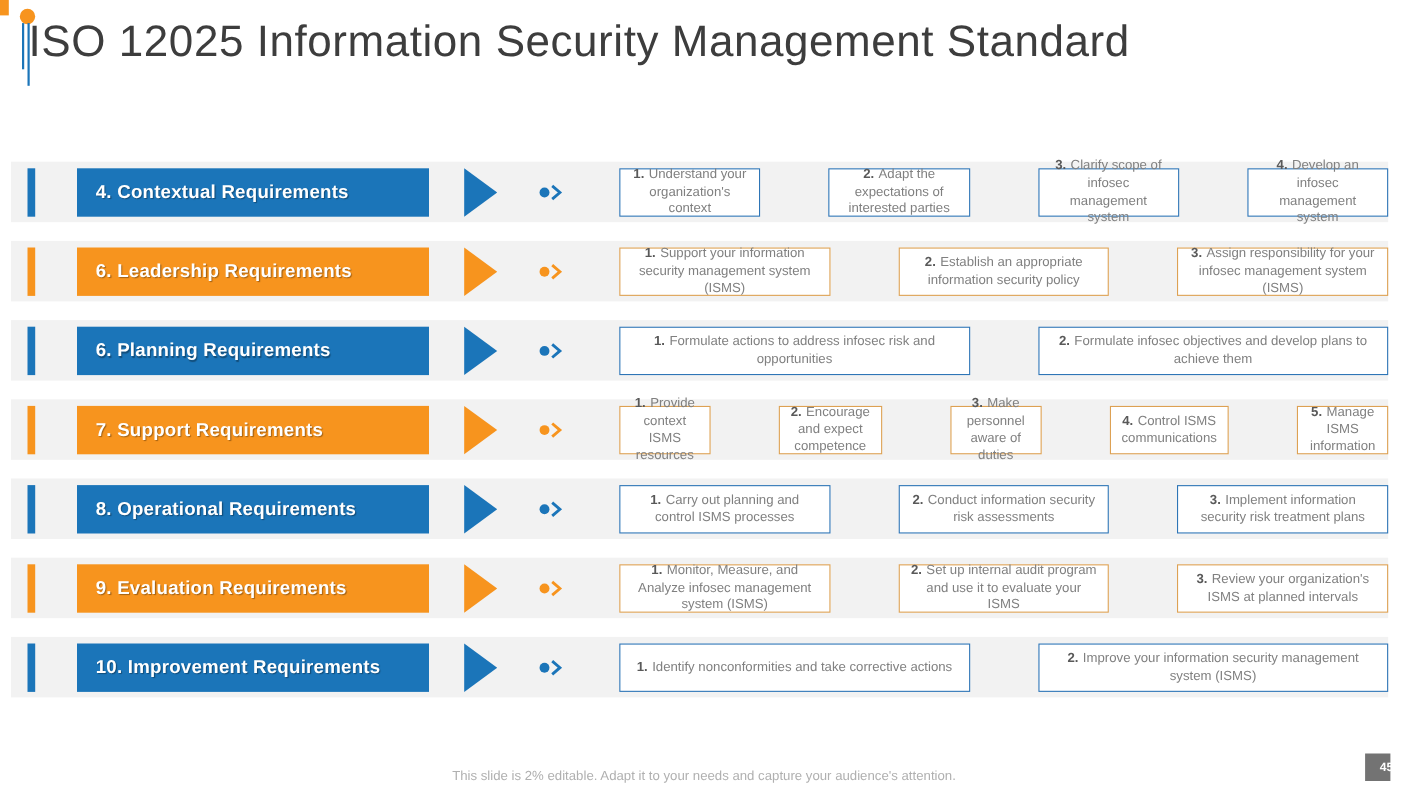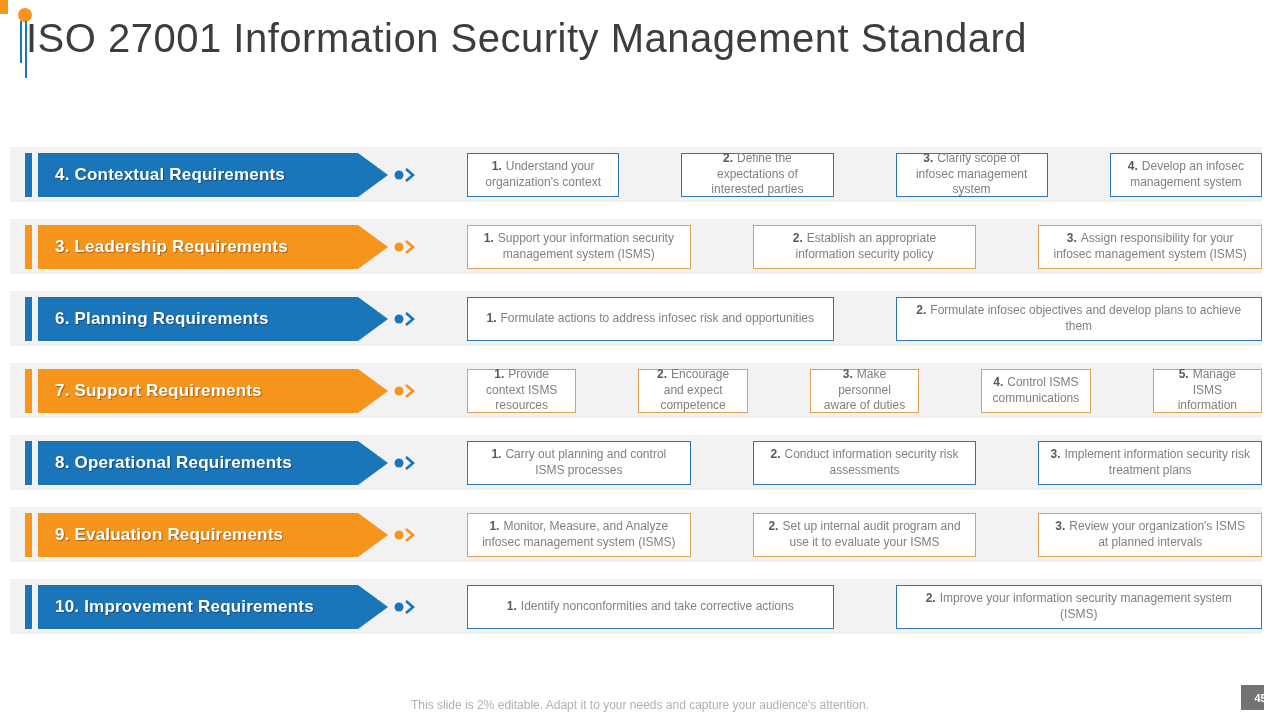--- a/index.html
+++ b/index.html
@@ -15,21 +15,21 @@
   .pin-line2 { position:absolute; left:25px; top:21px; width:2px; height:57px; background:#1b75b9; }
 
   .title { position:absolute; left:26px; top:16px; width:1220px;
            font-size:40px; font-weight:400; color:#3d3d3d; letter-spacing:0.5px; }
 
   
   .rows { position:absolute; top:147px; left:10px; right:18px; }
   .band { height:55px; margin-bottom:17px; background:#f2f2f2;
           display:flex; align-items:center; padding-left:15px; }
 
-  .arrow-group { display:flex; align-items:center; flex:0 0 auto; }
+  .arrow-group { display:flex; align-items:center; flex:0 0 auto;gap:32px; }
   .bar { width:7px; height:44px; margin-right:6px; }
   .arrow-body { width:320px; height:44px; display:flex; align-items:center; padding-left:17px; }
   .arrow-label { color:#ffffff; font-weight:bold; font-size:17px; letter-spacing:0.2px;
                  text-shadow:1px 1px 1px rgba(0,0,0,0.35); white-space:nowrap; }
   .arrow-point { width:0; height:0; border-top:22px solid transparent;
                  border-bottom:22px solid transparent; }
   .pointer-icon { margin-left:5px; flex:0 0 auto; }
 
   .blue  .bar, .blue  .arrow-body { background:#1b75b9; }
   .blue  .arrow-point { border-left:30px solid #1b75b9; }
@@ -53,55 +53,55 @@
 </head>
 <body>
 
 <div class="slide">
 
   <div class="corner-mark"></div>
   <div class="pin-head"></div>
   <div class="pin-line1"></div>
   <div class="pin-line2"></div>
 
-  <h1 class="title">ISO 27001 Information Security Management Standard</h1>
+  <h1 class="title">ISO 12025 Information Security Management Standard</h1>
 
   <div class="rows">
       <div class="band blue">
         <div class="arrow-group">
           <div class="bar"></div>
           <div class="arrow-body">
             <span class="arrow-label">4. Contextual Requirements</span>
           </div>
           <div class="arrow-point"></div>
           <svg width="24" height="16" viewBox="0 0 24 16" class="pointer-icon">
             <circle cx="6" cy="8" r="4.5" fill="#1b75b9"></circle>
             <path d="M13 2 L20 8 L13 14" fill="none" stroke="#1b75b9" stroke-width="2.6"></path>
           </svg>
         </div>
         <div class="boxes">
           <div class="step-box">
             <div><span class="step-num">1.</span><span>Understand your organization's context</span></div>
           </div>
           <div class="step-box">
-            <div><span class="step-num">2.</span><span>Define the expectations of interested parties</span></div>
+            <div><span class="step-num">2.</span><span>Adapt the expectations of interested parties</span></div>
           </div>
           <div class="step-box">
             <div><span class="step-num">3.</span><span>Clarify scope of infosec management system</span></div>
           </div>
           <div class="step-box">
             <div><span class="step-num">4.</span><span>Develop an infosec management system</span></div>
           </div>
         </div>
       </div>
       <div class="band orange">
         <div class="arrow-group">
           <div class="bar"></div>
           <div class="arrow-body">
-            <span class="arrow-label">3. Leadership Requirements</span>
+            <span class="arrow-label">6. Leadership Requirements</span>
           </div>
           <div class="arrow-point"></div>
           <svg width="24" height="16" viewBox="0 0 24 16" class="pointer-icon">
             <circle cx="6" cy="8" r="4.5" fill="#f7941e"></circle>
             <path d="M13 2 L20 8 L13 14" fill="none" stroke="#f7941e" stroke-width="2.6"></path>
           </svg>
         </div>
         <div class="boxes">
           <div class="step-box">
             <div><span class="step-num">1.</span><span>Support your information security management system (ISMS)</span></div>

